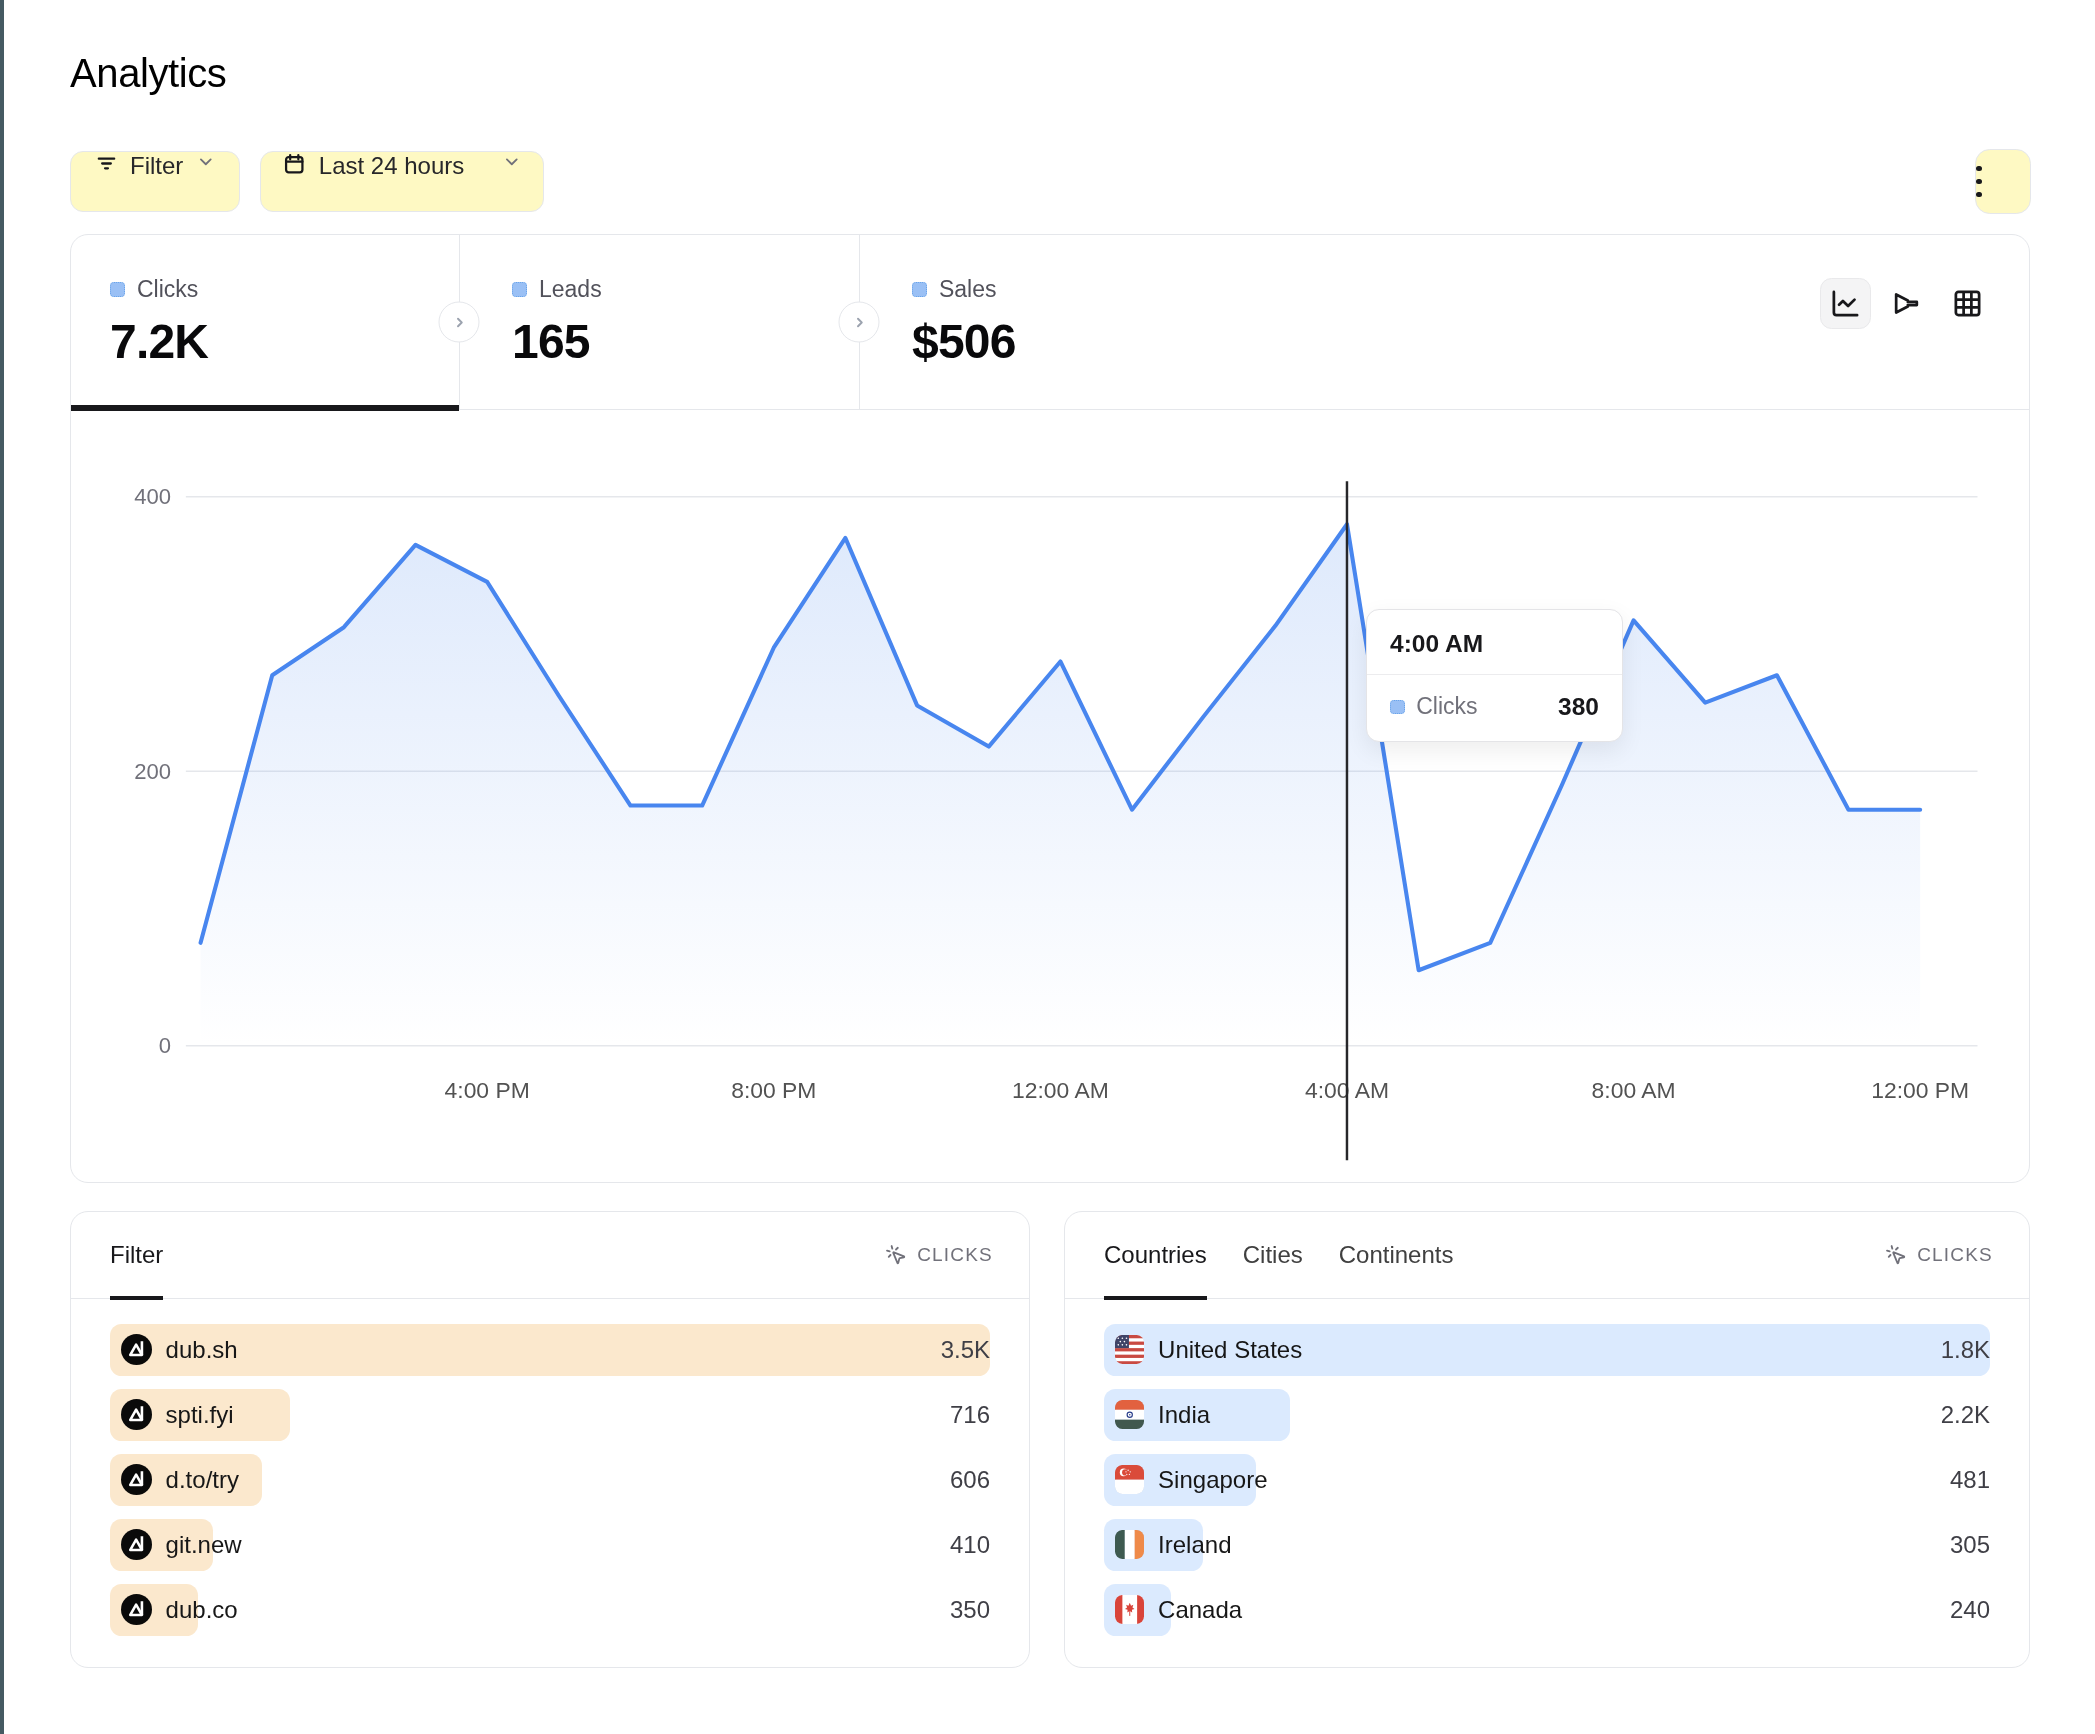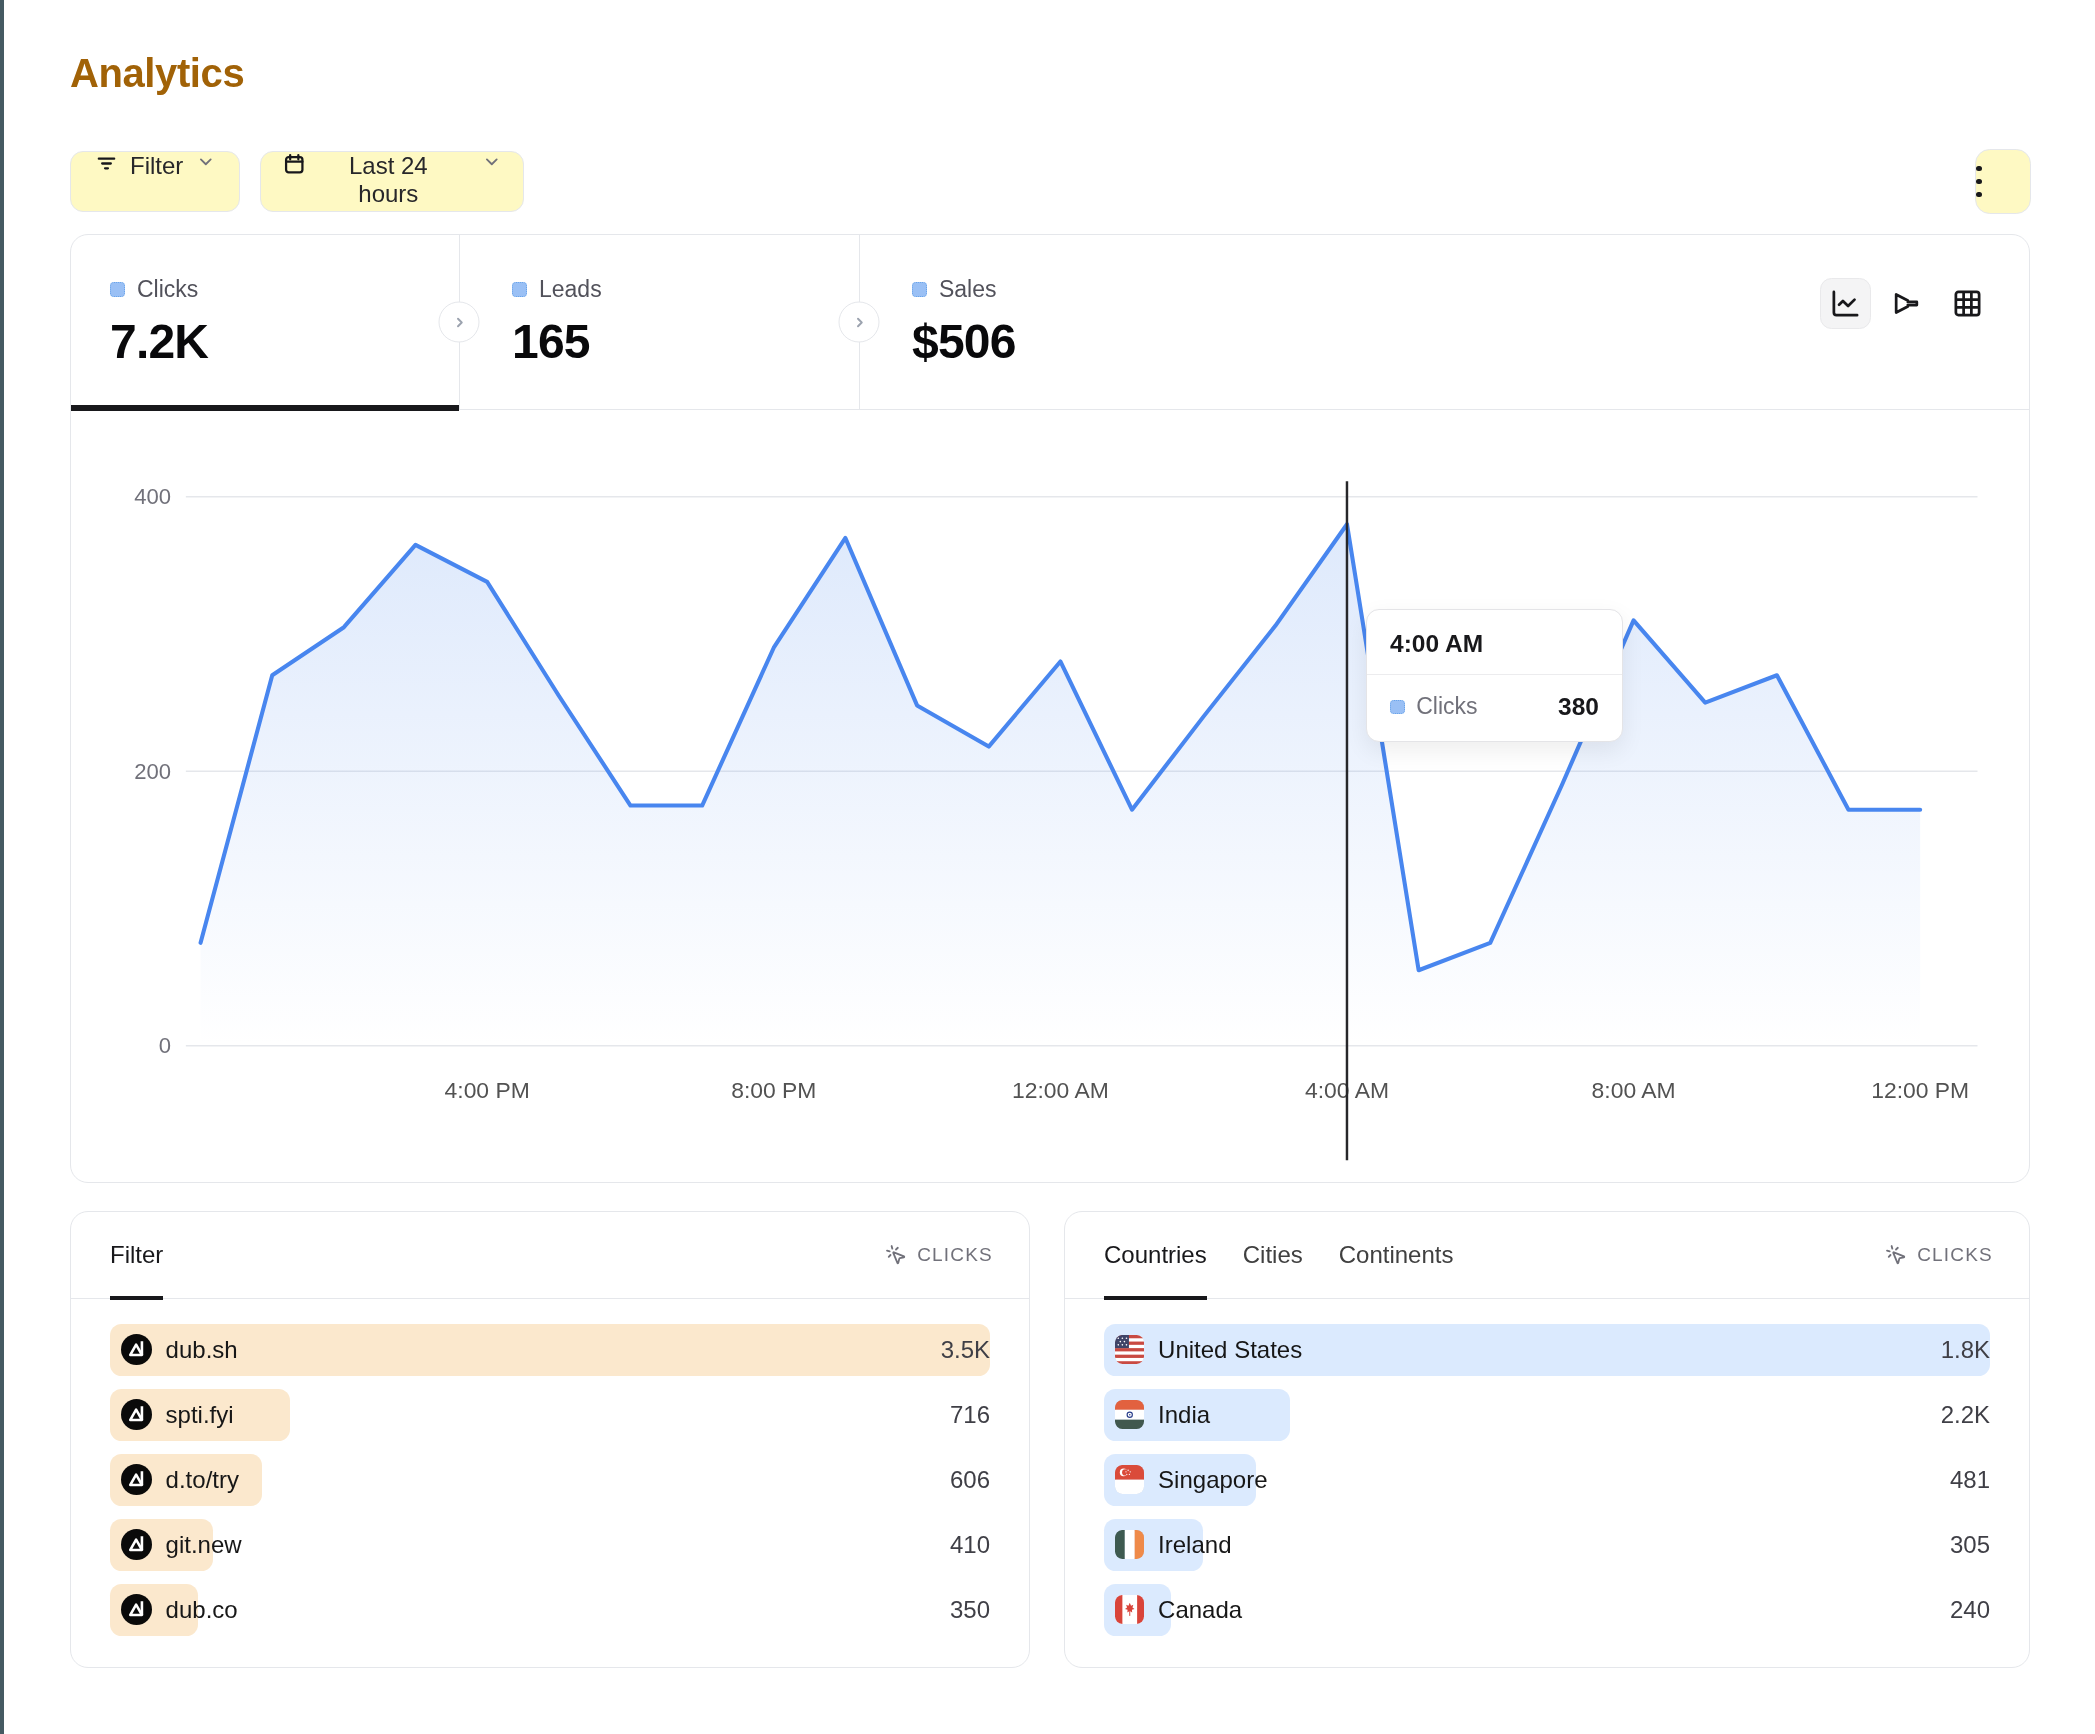--- a/index.html
+++ b/index.html
@@ -4,26 +4,26 @@
 <style>
   :root{
     --chart-line:#4886ef; --crosshair:#27272a; --links-bar:#fbe8cd; --countries-bar:#dbeafe;
     --legend-square:#9ac0f5; --legend-square-border:#68a3e9; --accent-stripe:#455a62; --active-underline:#18181b;
   }
   *{box-sizing:border-box;margin:0;padding:0}
   html,body{background:#fff}
   body{font-family:"Liberation Sans","DejaVu Sans",sans-serif;color:#18181b}
   .page{position:relative;width:2096px;height:1735px;background:#fff;overflow:hidden}
   .accent-stripe{position:absolute;left:0;top:0;width:4.1px;height:1735px;background:var(--accent-stripe)}
-  .page-title{position:absolute;left:70px;top:51px;font-size:40px;font-weight:700;letter-spacing:-0.4px;color:#a16207}
+  .page-title{position:absolute;left:70px;top:51px;font-size:40px;font-weight:400;letter-spacing:-0.4px;color:#000000}
   .btn{position:absolute;display:flex;align-items:flex-start;justify-content:center;gap:12.3px;height:61px;background:#fef9c3;
        border:1.6px solid #e5e7eb;border-radius:13px;font-size:24px;color:#27272a;cursor:pointer}
   .btn svg{flex:0 0 auto}
   .btn-filter{left:70px;top:151px;width:170px}
-  .btn-date{left:260px;top:151px;width:264px;justify-content:flex-start;padding:0 21px}
+  .btn-date{left:260px;top:151px;width:284px;justify-content:flex-start;padding:0 21px}
   .btn-date .spacer{flex:1}
   .btn-kebab{left:1975px;top:149px;width:56px;height:65px;border-radius:14.7px;flex-direction:column;gap:7.4px}
   .dot{width:5.7px;height:5.7px;border-radius:50%;background:#18181b}
 
   .card{position:absolute;background:#fff;border:1.6px solid #e5e7eb;border-radius:18px}
   .main-card{left:70px;top:234px;width:1960px;height:949px}
   .metric-header{position:relative;display:flex;height:175px;border-bottom:1.6px solid #e5e7eb}
   .metric-tab{padding:41px 0 0 52px;cursor:pointer}
   .metric-tab.first{width:388px;padding-left:39px}
   .metric-tab.second{width:400px;border-left:1.6px solid #e5e7eb}

